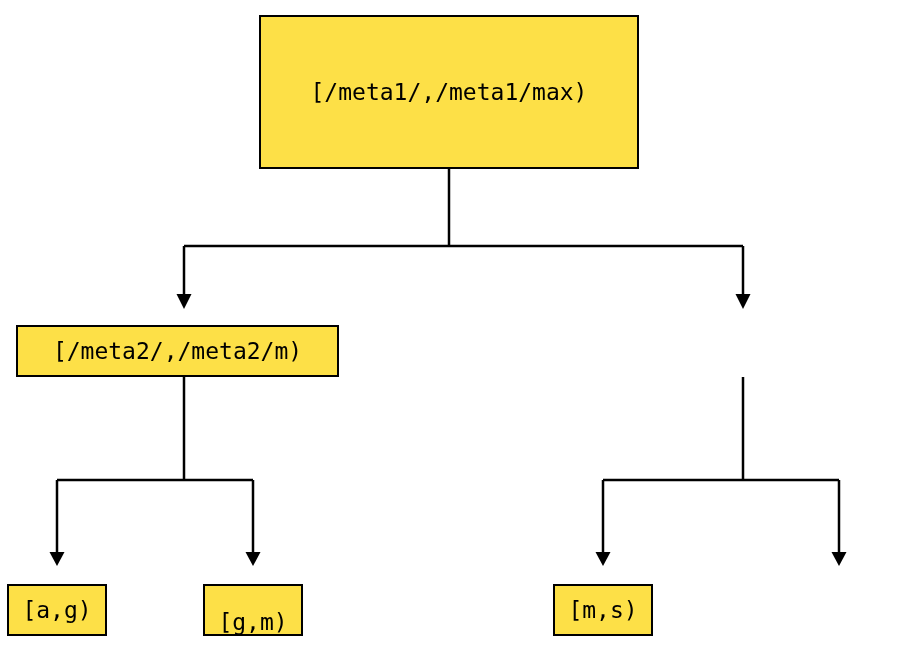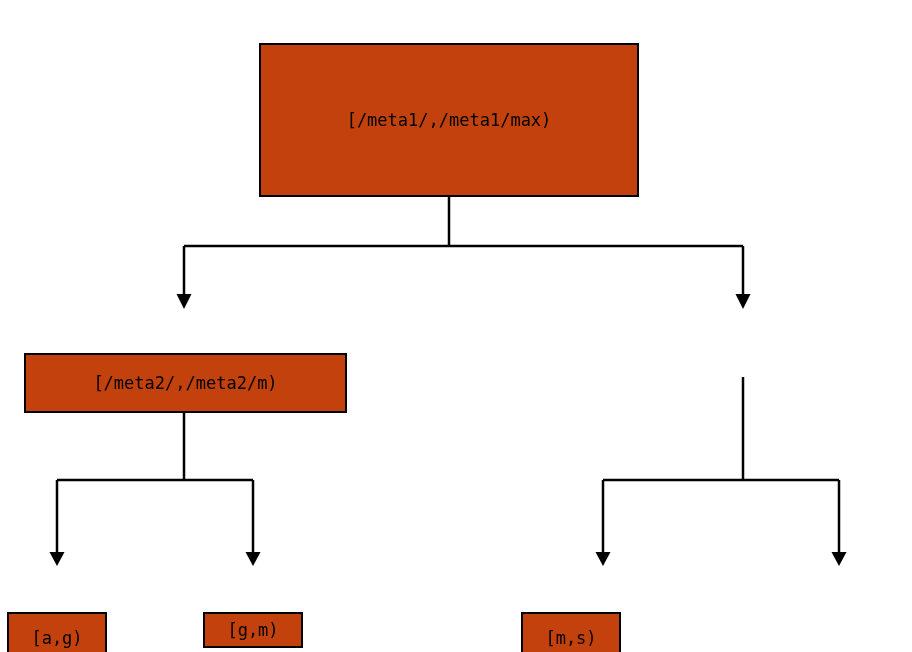--- a/index.html
+++ b/index.html
@@ -20,36 +20,35 @@
     position: absolute;
     left: 0;
     top: 0;
     width: 912px;
     height: 652px;
   }
   .node {
     position: absolute;
     box-sizing: border-box;
     border: 2.5px solid #000000;
-    background: #c2410c;
+    background: #fde047;
     display: flex;
     align-items: center;
     justify-content: center;
-    font-size: 17px;
+    font-size: 23px;
     line-height: 1;
     white-space: nowrap;
     letter-spacing: 0px;
-    margin-top: 28px;
   }
   .node-root  { left: 259px; top: 15px;  width: 380px; height: 154px; }
-  .node-left  { left: 24px;  top: 325px; width: 323px; height: 60px; }
+  .node-left  { left: 16px;  top: 325px; width: 323px; height: 52px; }
   .node-right { left: 582px; top: 325px; width: 322px; height: 52px; }
   .node-leaf-ag   { left: 7px;   top: 584px; width: 100px; height: 52px; }
-  .node-leaf-gm   { left: 203px; top: 584px; width: 100px; height: 36px; }
-  .node-leaf-ms   { left: 521px; top: 584px; width: 100px; height: 52px; }
+  .node-leaf-gm   { left: 203px; top: 584px; width: 100px; height: 52px; align-items: flex-end; }
+  .node-leaf-ms   { left: 553px; top: 584px; width: 100px; height: 52px; }
   .node-leaf-smax { left: 779px; top: 584px; width: 120px; height: 52px; }
 </style>
 </head>
 <body>
 
 <div class="canvas">
 
   <svg class="edges-svg" viewBox="0 0 912 652" xmlns="http://www.w3.org/2000/svg">
     <g stroke="#000000" stroke-width="2.5" fill="none">
 

